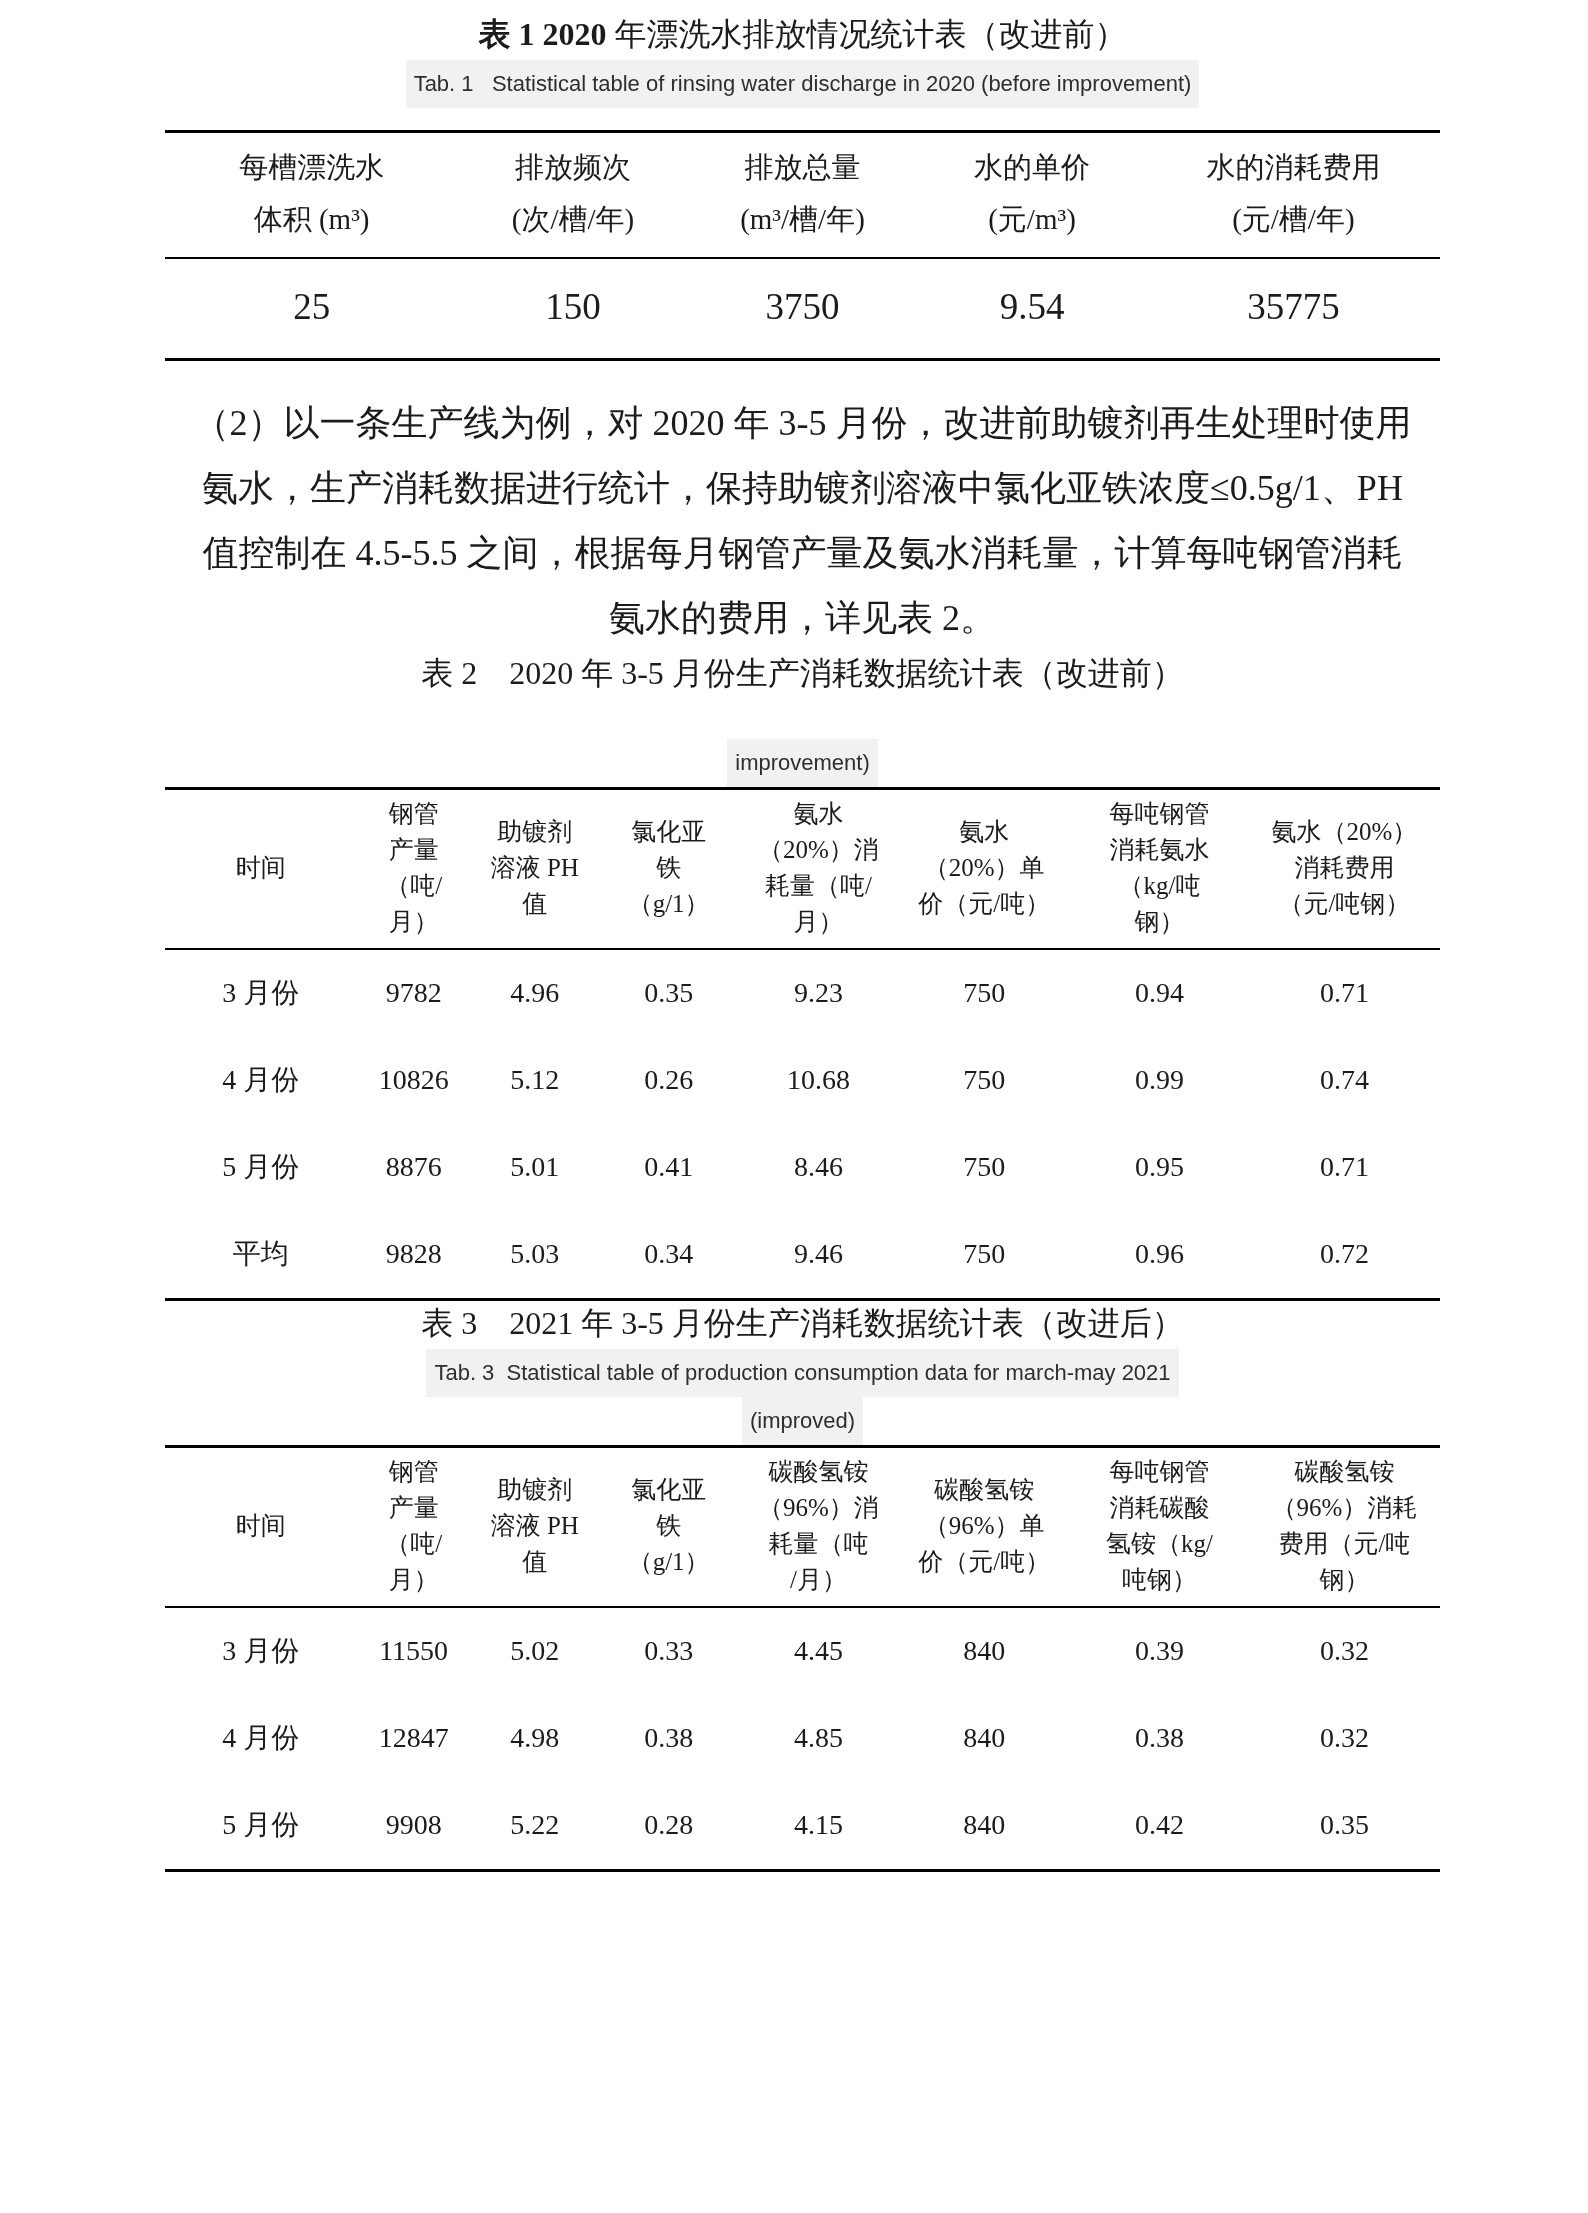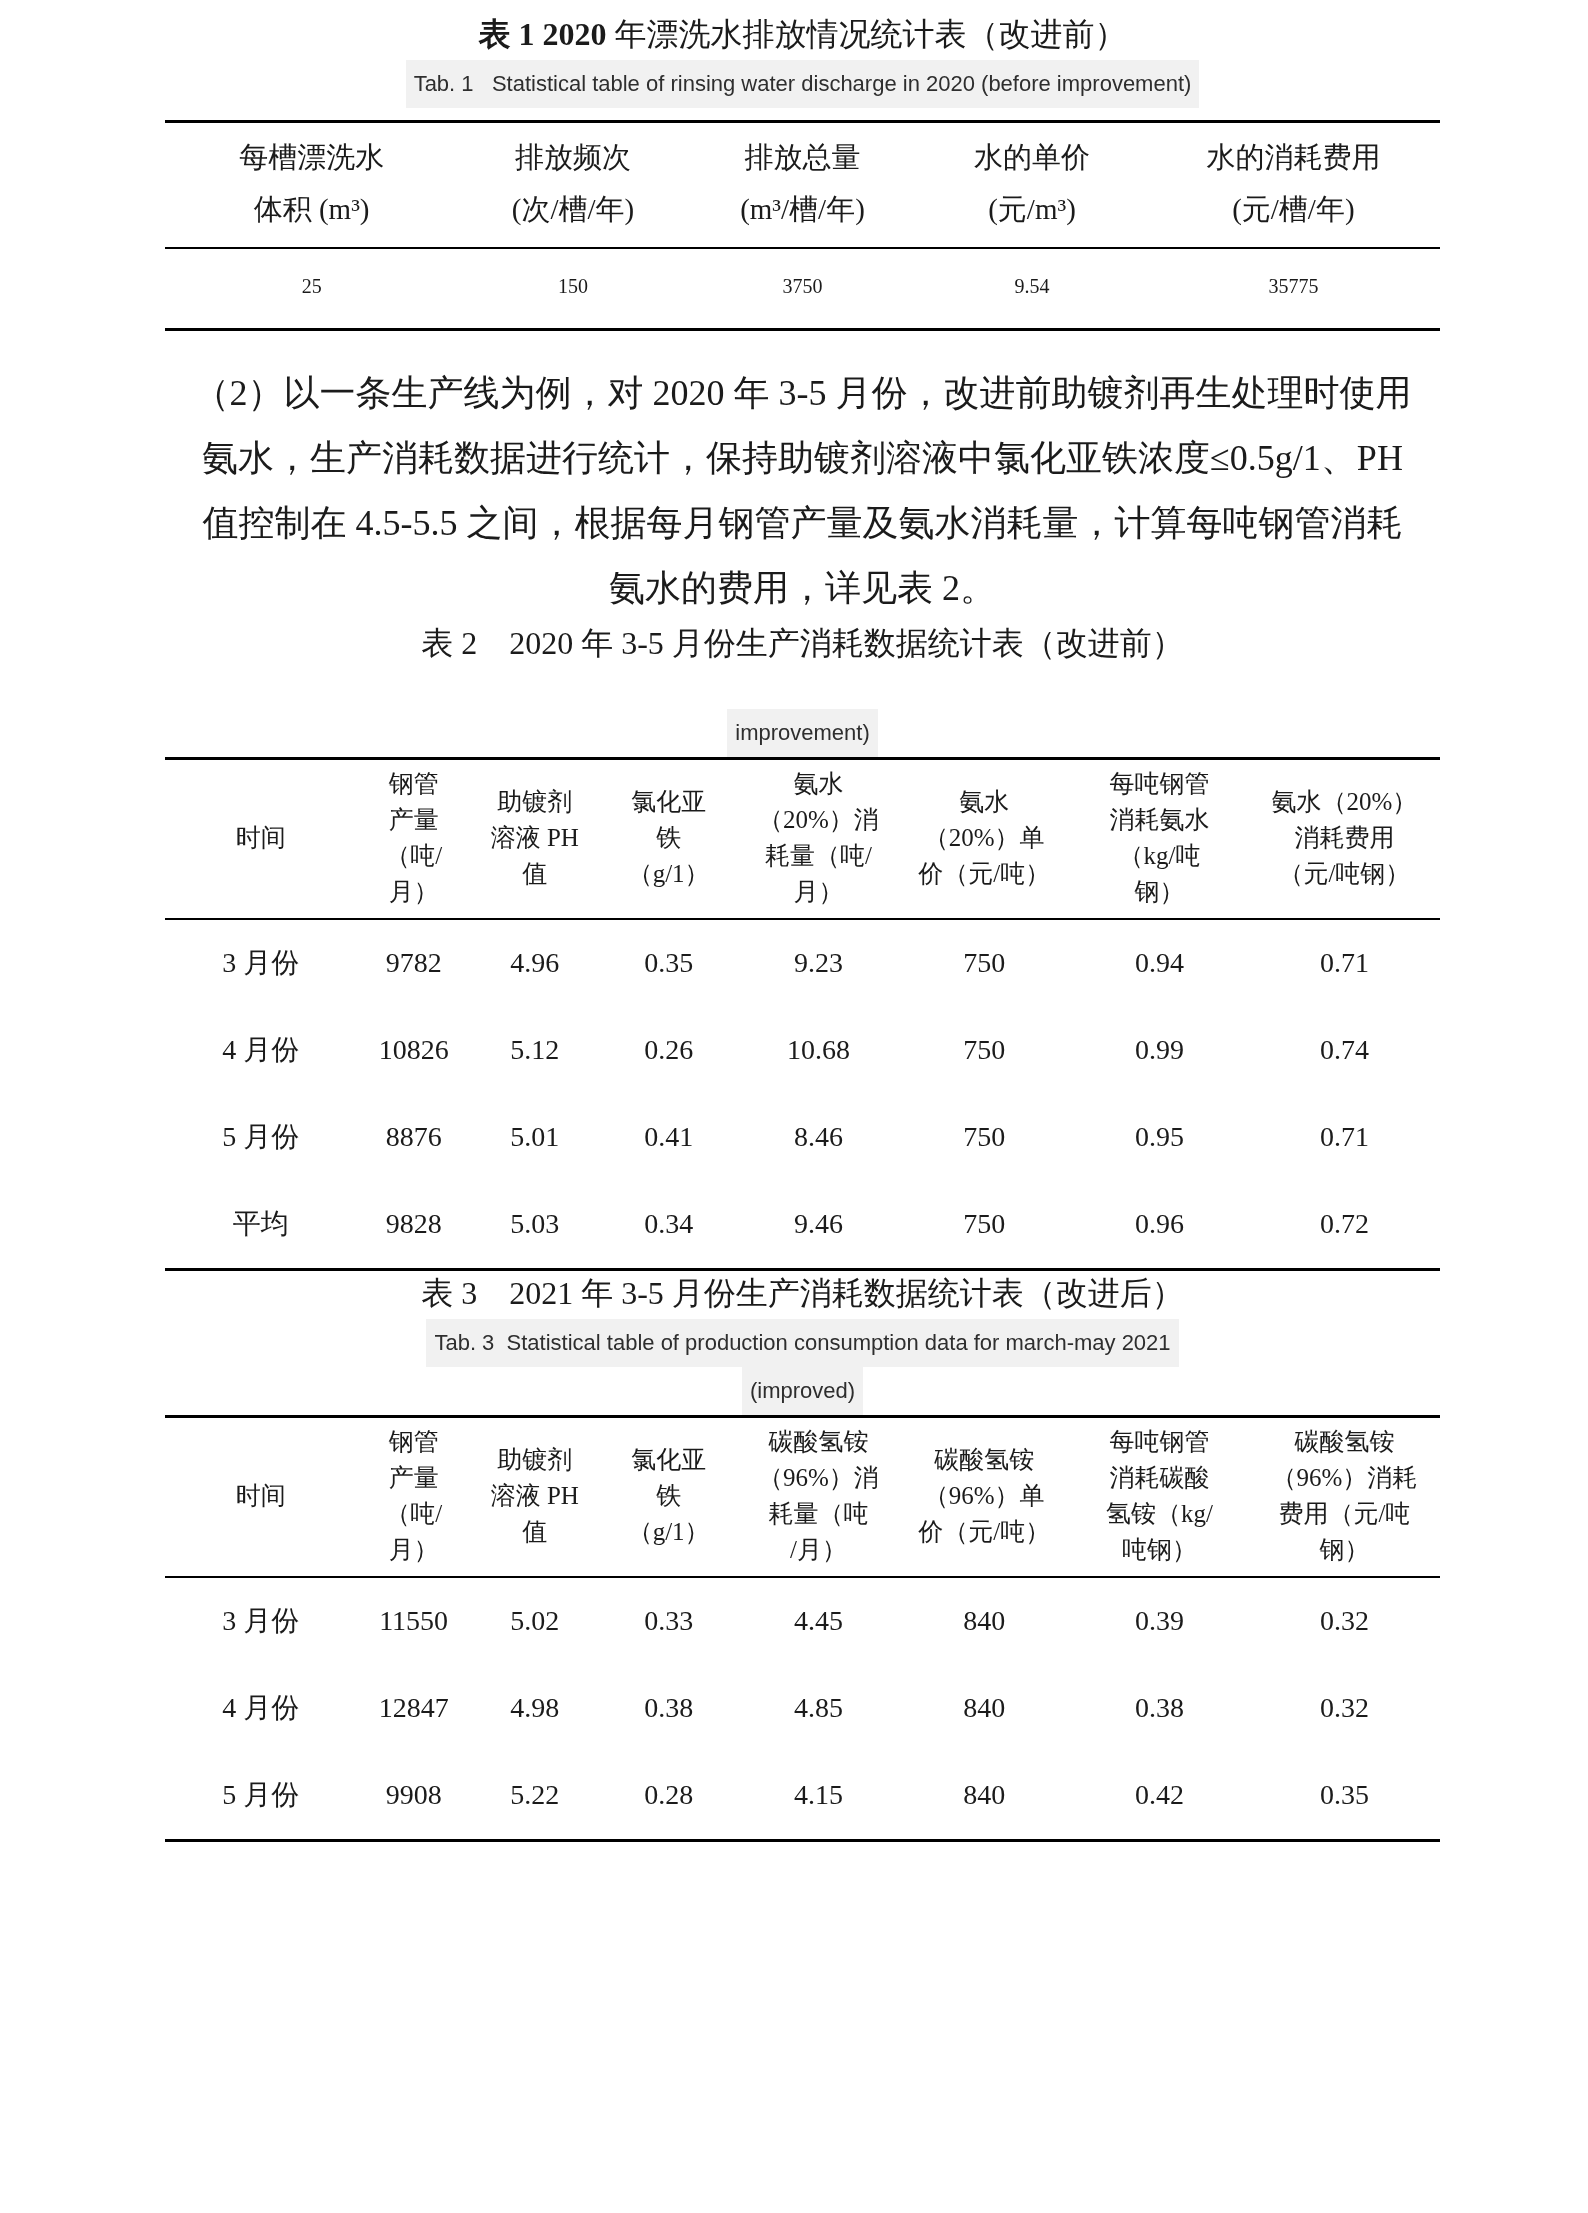--- a/index.html
+++ b/index.html
@@ -49,23 +49,23 @@
     table-layout: fixed;
   }
   thead tr { border-bottom: 2px solid #000; }
   th, td {
     text-align: center;
     vertical-align: middle;
     font-weight: normal;
     white-space: pre-line;
   }
 
-  .t1 { margin-top: 12px; }
+  .t1 { margin-top: 22px; }
   .t1 th { font-size: 29px; line-height: 52px; padding: 8px 0 12px; }
-  .t1 td { font-size: 20px; padding: 26px 0 30px; }
+  .t1 td { font-size: 37px; padding: 26px 0 30px; }
 
   .t23 th { font-size: 25px; line-height: 36px; padding: 6px 0 8px; }
   .t23 td { font-size: 28px; padding: 24px 0 25px; margin-top: 7px; }
 
   
   .body-block { margin-top: 30px; }
   .body-line {
     font-size: 36px;
     line-height: 65px;
     white-space: pre-wrap;

